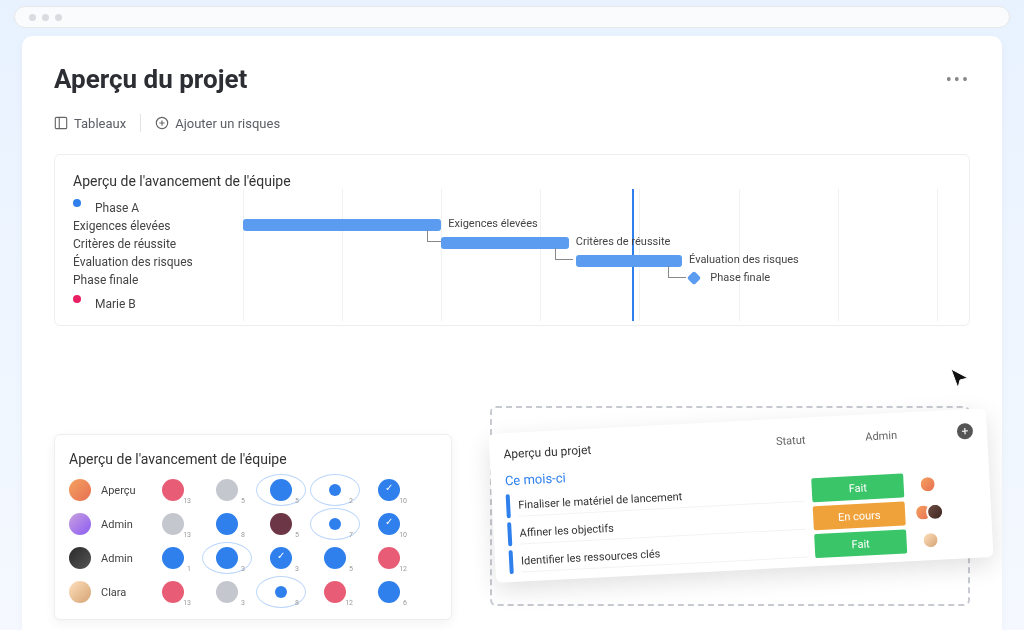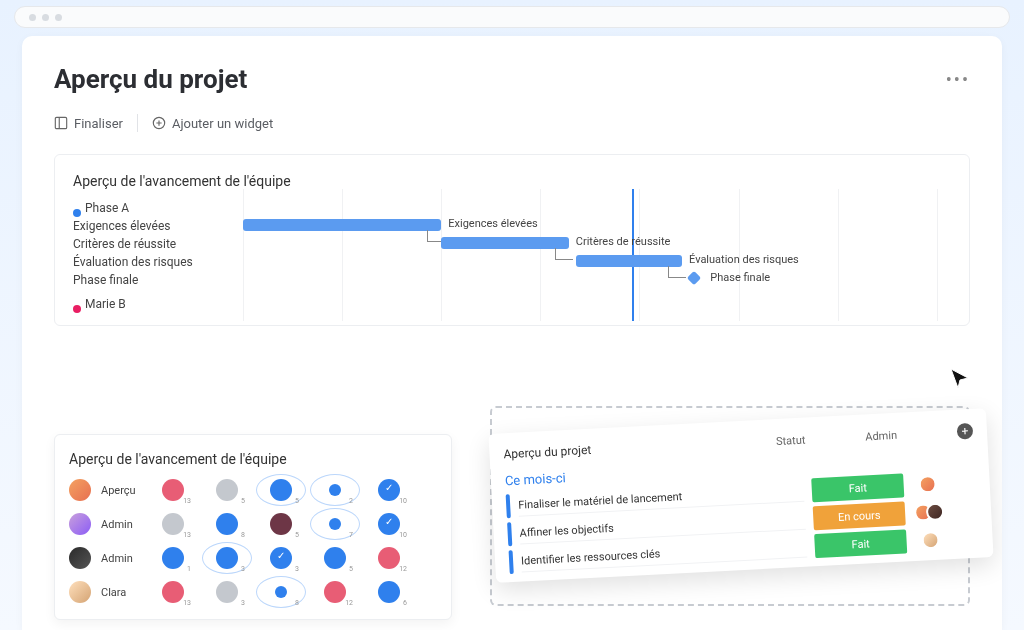--- a/index.html
+++ b/index.html
@@ -39,21 +39,21 @@
     .card-gantt {
       margin-top: 22px;
       border: 1px solid #eceef1;
       border-radius: 6px;
       padding: 18px 18px 4px;
       background: #fff;
     }
     .card-title { font-size: 14px; color: #333; margin-bottom: 10px; }
     .gantt-content { display: flex; gap: 10px; }
     .gantt-labels { flex: 0 0 160px; font-size: 12px; color: #444; line-height: 18px; }
-    .gantt-labels .row { height: 18px; display: flex; align-items: flex-end; gap: 4px; }
+    .gantt-labels .row { height: 18px; display: flex; align-items: flex-start; gap: 14px; }
     .phase-dot { width: 8px; height: 8px; border-radius: 50%; display: inline-block; }
     .phase-a { background: #2f80ed; }
     .phase-b { background: #e91e63; }
     .gantt-chart { flex: 1; position: relative; }
     .grid-line { position: absolute; top: -10px; bottom: 0; width: 1px; background: #f0f1f3; }
     .today-line { position: absolute; top: -10px; bottom: 0; width: 2px; background: #2f80ed; }
     .bar { position: absolute; height: 12px; background: #5b9bf0; border-radius: 3px; }
     .bar-label { position: absolute; font-size: 11px; color: #444; white-space: nowrap; }
     .connector { position: absolute; border: 1px solid #888; border-top: none; border-right: none; width: 18px; }
     .diamond { position: absolute; width: 10px; height: 10px; background: #5b9bf0; transform: rotate(45deg); border-radius: 2px; }
@@ -136,32 +136,32 @@
   </div>
 
   <div class="toolbar">
     <div class="toolbar-item">
       <span class="icon-wrap">
         <svg viewBox="0 0 16 16" fill="none" stroke="#666" stroke-width="1.3">
             <rect x="1.5" y="1.5" width="13" height="13" rx="1.5"></rect>
             <line x1="6" y1="1.5" x2="6" y2="14.5"></line>
           </svg>
       </span>
-      <span>Finaliser</span>
+      <span>Tableaux</span>
     </div>
     <div class="divider"></div>
     <div class="toolbar-item">
       <span class="icon-wrap">
         <svg viewBox="0 0 16 16" fill="none" stroke="#666" stroke-width="1.3">
             <circle cx="8" cy="8" r="6.5"></circle>
             <line x1="8" y1="5" x2="8" y2="11"></line>
             <line x1="5" y1="8" x2="11" y2="8"></line>
           </svg>
       </span>
-      <span>Ajouter un widget</span>
+      <span>Ajouter un risques</span>
     </div>
   </div>
 
   <div class="card-gantt">
     <div class="card-title">Aperçu de l'avancement de l'équipe</div>
     <div class="gantt-content">
       <div class="gantt-labels">
         <div class="row">
             <span class="phase-dot phase-a"></span>
             <span>Phase A</span>

